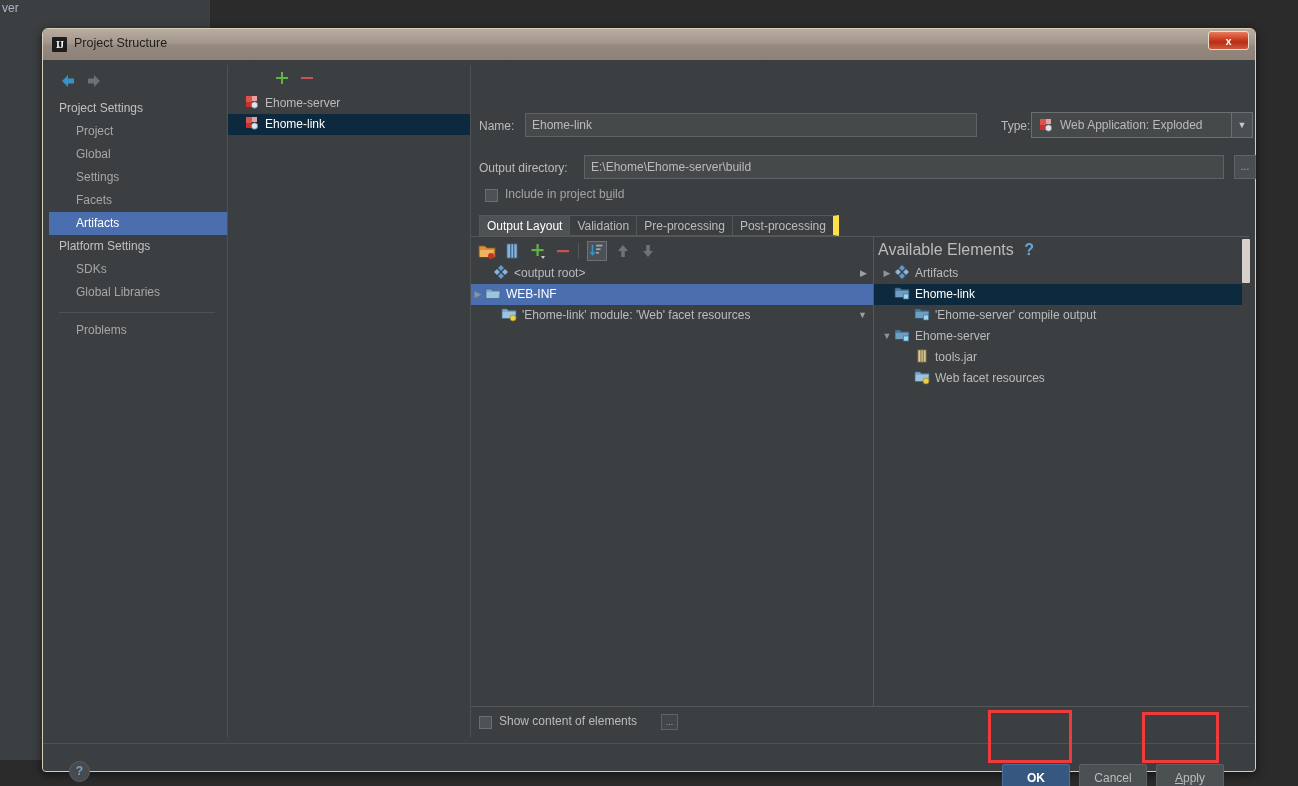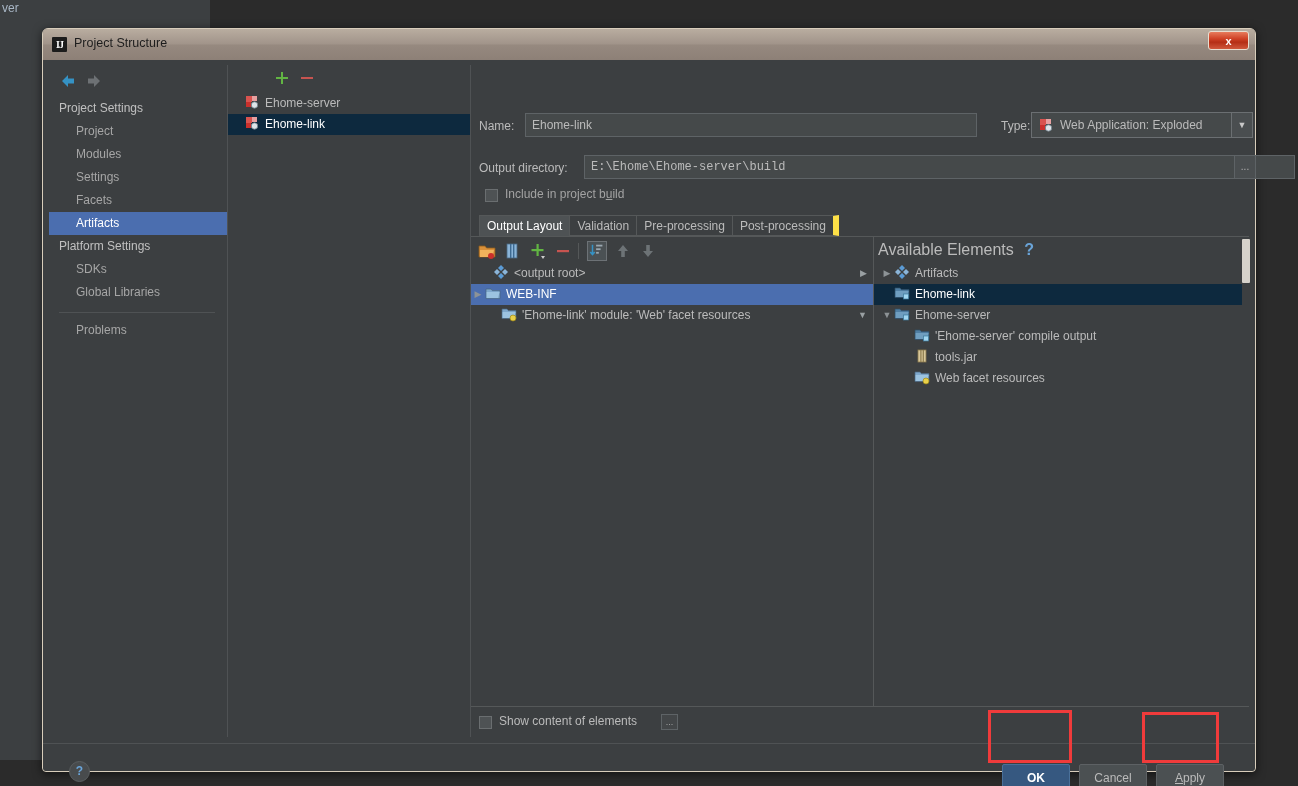--- a/index.html
+++ b/index.html
@@ -283,28 +283,28 @@
 
   #label-outdir {
     position: absolute;
     left: 8px; top: 96px;
     font-size: 12px;
     color: #bbbbbb;
   }
   #input-outdir {
     position: absolute;
     left: 113px; top: 90px;
-    width: 711px; height: 24px;
+    width: 640px; height: 24px;
     background: #45494a;
     border: 1px solid #5e6366;
     color: #bbbbbb;
     font-size: 12px;
     padding: 0 6px;
     box-sizing: border-box;
-    font-family: Liberation Mono, monospace;
+    font-family: Liberation Sans, sans-serif;
     outline: none;
   }
   #btn-browse-outdir {
     position: absolute;
     left: 763px; top: 90px;
     width: 22px; height: 24px;
     background: #4a4e50;
     border: 1px solid #5e6366;
     box-sizing: border-box;
     color: #b0b0b0;
@@ -602,21 +602,21 @@
         <div class="nav-arrow" id="nav-forward">
           <svg width="18" height="18" viewBox="0 0 18 18">
               <path d="M9 3 L15 9 L9 15 L9 11.5 L3 11.5 L3 6.5 L9 6.5 Z" fill="#6d7174"></path>
             </svg>
         </div>
       </div>
 
       <div id="sidebar-list">
         <div class="sb-group">Project Settings</div>
         <div class="sb-item">Project</div>
-        <div class="sb-item">Modules</div>
+        <div class="sb-item">Global</div>
         <div class="sb-item">Settings</div>
         <div class="sb-item">Facets</div>
         <div class="sb-item selected">Artifacts</div>
 
         <div class="sb-group">Platform Settings</div>
         <div class="sb-item">SDKs</div>
         <div class="sb-item">Global Libraries</div>
 
         <div id="sb-separator"></div>
         <div class="sb-item">Problems</div>
@@ -799,43 +799,43 @@
             <div class="tree-row sel-blur" style="padding-left:6px">
               <span class="twisty"></span><span class="ico">
                 <svg width="16" height="16" viewBox="0 0 16 16">
                   <path d="M1 3 h5 l1.3 1.6 H15 v8 H1 Z" fill="#4f7ea3" stroke="#2e4d66" stroke-width="0.7"></path>
                   <path d="M1.6 6 h13 l-1.6 6 H1.6 Z" fill="#6f9ec0"></path>
                   <rect x="9.5" y="9" width="5" height="5" fill="#9fd5f0" stroke="#3d7a9c" stroke-width="0.7"></rect>
                 </svg>
               </span><span>Ehome-link</span>
             </div>
 
+            <div class="tree-row" style="padding-left:40px">
+              <span class="ico">
+                <svg width="16" height="16" viewBox="0 0 16 16">
+                  <path d="M1 3 h5 l1.3 1.6 H15 v8 H1 Z" fill="#4f7ea3" stroke="#2e4d66" stroke-width="0.7"></path>
+                  <path d="M1.6 6 h13 l-1.6 6 H1.6 Z" fill="#6f9ec0"></path>
+                  <rect x="9.5" y="9" width="5" height="5" fill="#9fd5f0" stroke="#3d7a9c" stroke-width="0.7"></rect>
+                </svg>
+              </span><span>'Ehome-server' compile output</span>
+            </div>
+
             <div class="tree-row" style="padding-left:6px">
               <span class="twisty">▼</span><span class="ico">
                 <svg width="16" height="16" viewBox="0 0 16 16">
                   <path d="M1 3 h5 l1.3 1.6 H15 v8 H1 Z" fill="#4f7ea3" stroke="#2e4d66" stroke-width="0.7"></path>
                   <path d="M1.6 6 h13 l-1.6 6 H1.6 Z" fill="#6f9ec0"></path>
                   <rect x="9.5" y="9" width="5" height="5" fill="#9fd5f0" stroke="#3d7a9c" stroke-width="0.7"></rect>
                 </svg>
               </span><span>Ehome-server</span>
             </div>
 
             <div class="tree-row" style="padding-left:40px">
               <span class="ico">
                 <svg width="16" height="16" viewBox="0 0 16 16">
-                  <path d="M1 3 h5 l1.3 1.6 H15 v8 H1 Z" fill="#4f7ea3" stroke="#2e4d66" stroke-width="0.7"></path>
-                  <path d="M1.6 6 h13 l-1.6 6 H1.6 Z" fill="#6f9ec0"></path>
-                  <rect x="9.5" y="9" width="5" height="5" fill="#9fd5f0" stroke="#3d7a9c" stroke-width="0.7"></rect>
-                </svg>
-              </span><span>'Ehome-server' compile output</span>
-            </div>
-
-            <div class="tree-row" style="padding-left:40px">
-              <span class="ico">
-                <svg width="16" height="16" viewBox="0 0 16 16">
                   <rect x="4" y="2" width="8" height="12" fill="#d8c79a" stroke="#8d7c4e" stroke-width="0.8"></rect>
                   <rect x="6.3" y="2" width="1.2" height="12" fill="#8d7c4e"></rect>
                   <rect x="8.7" y="2" width="1.2" height="12" fill="#8d7c4e"></rect>
                 </svg>
               </span><span>tools.jar</span>
             </div>
 
             <div class="tree-row" style="padding-left:40px">
               <span class="ico">
                 <svg width="16" height="16" viewBox="0 0 16 16">

